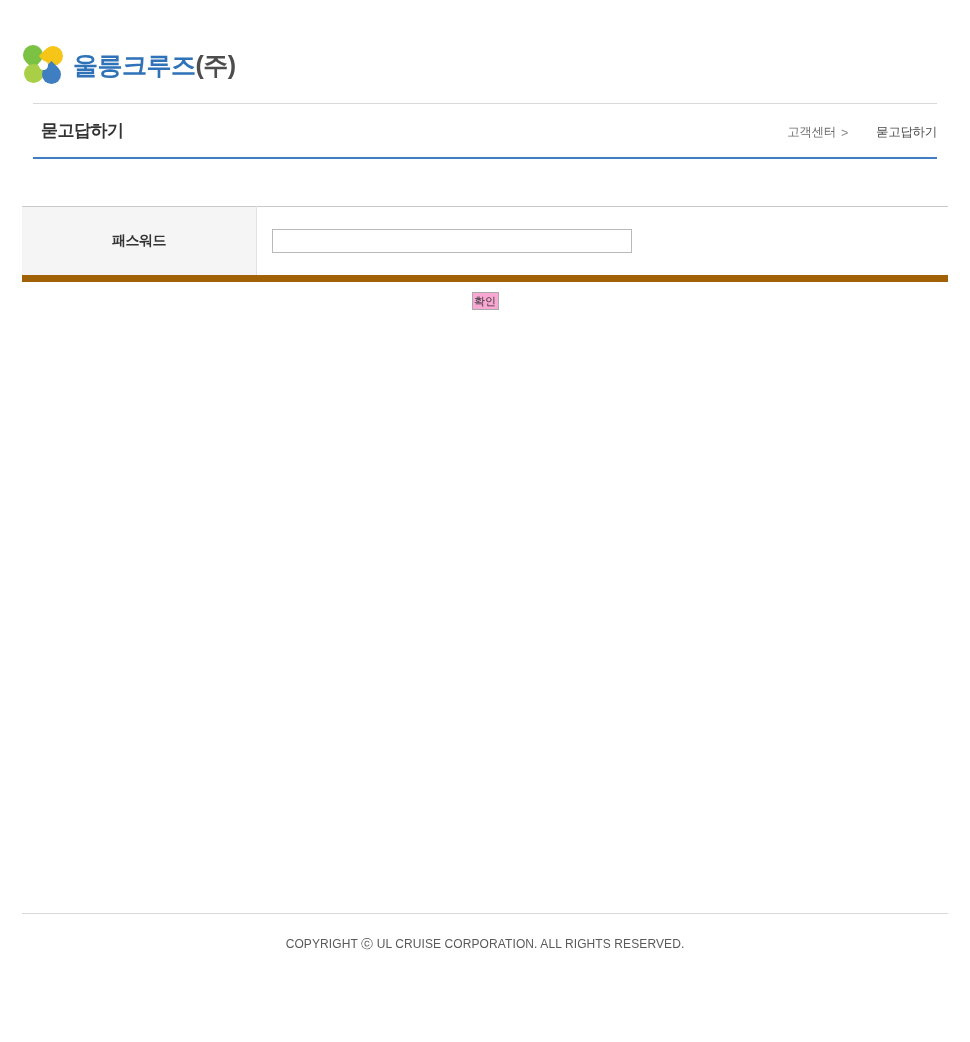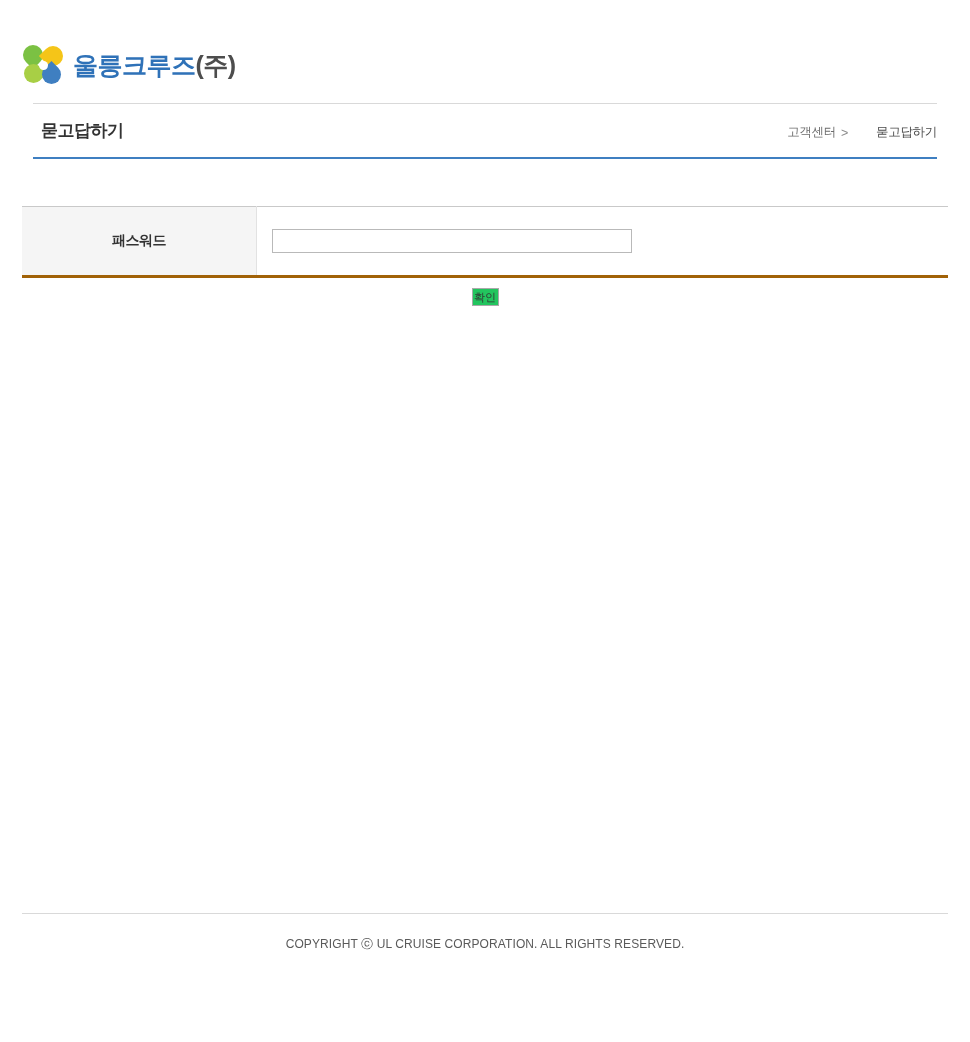--- a/index.html
+++ b/index.html
@@ -117,21 +117,21 @@
 
   
   .form-area {
     margin: 0 22px;
     padding-top: 47px;
   }
   .form-table {
     width: 100%;
     border-collapse: collapse;
     border-top: 1px solid #c9c9c9;
-    border-bottom: 3px solid #a16207;
+    border-bottom: 7px solid #a16207;
     table-layout: fixed;
   }
   .form-table th {
     width: 232px;
     background: #f5f5f5;
     border-right: 1px solid #e2e2e2;
     height: 66px;
     font-size: 14px;
     font-weight: bold;
     color: #333333;
@@ -157,21 +157,21 @@
   
   .btn-row {
     margin-top: 9px;
     text-align: center;
   }
   .confirm-btn {
     display: inline-block;
     width: 27px;
     height: 18px;
     border: 1px solid #a9a9a9;
-    background: #22c55e;
+    background: #f9a8d4;
     font-size: 11px;
     line-height: 16px;
     color: #333333;
     padding: 0;
     cursor: pointer;
   }
 
   
   .footer {
     position: absolute;

